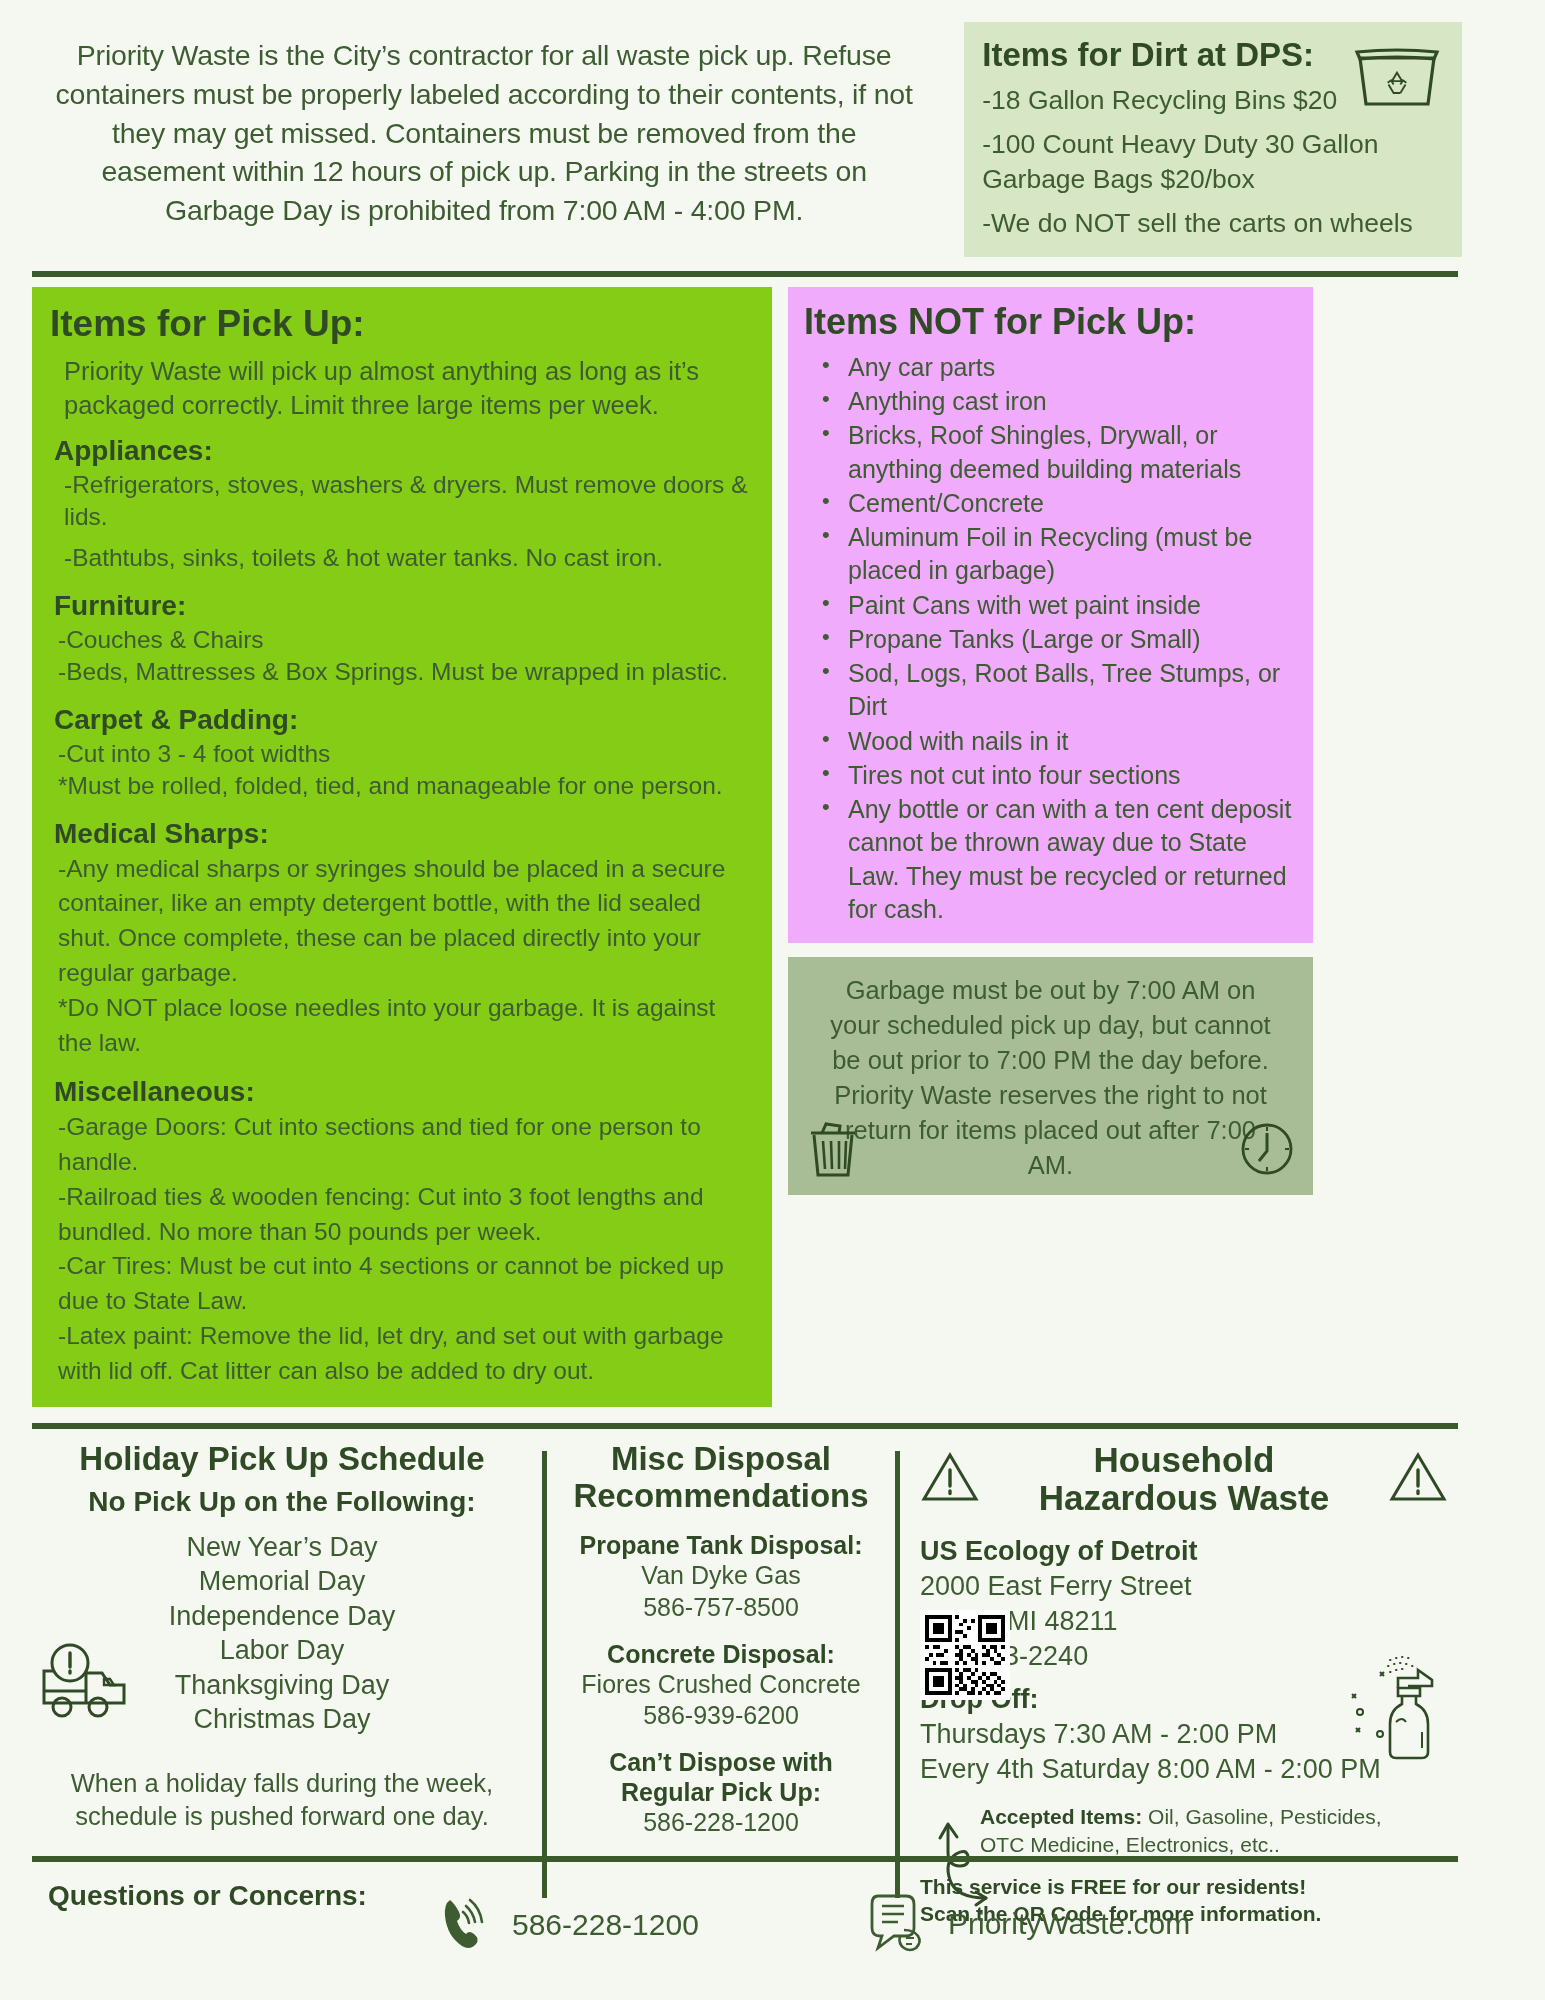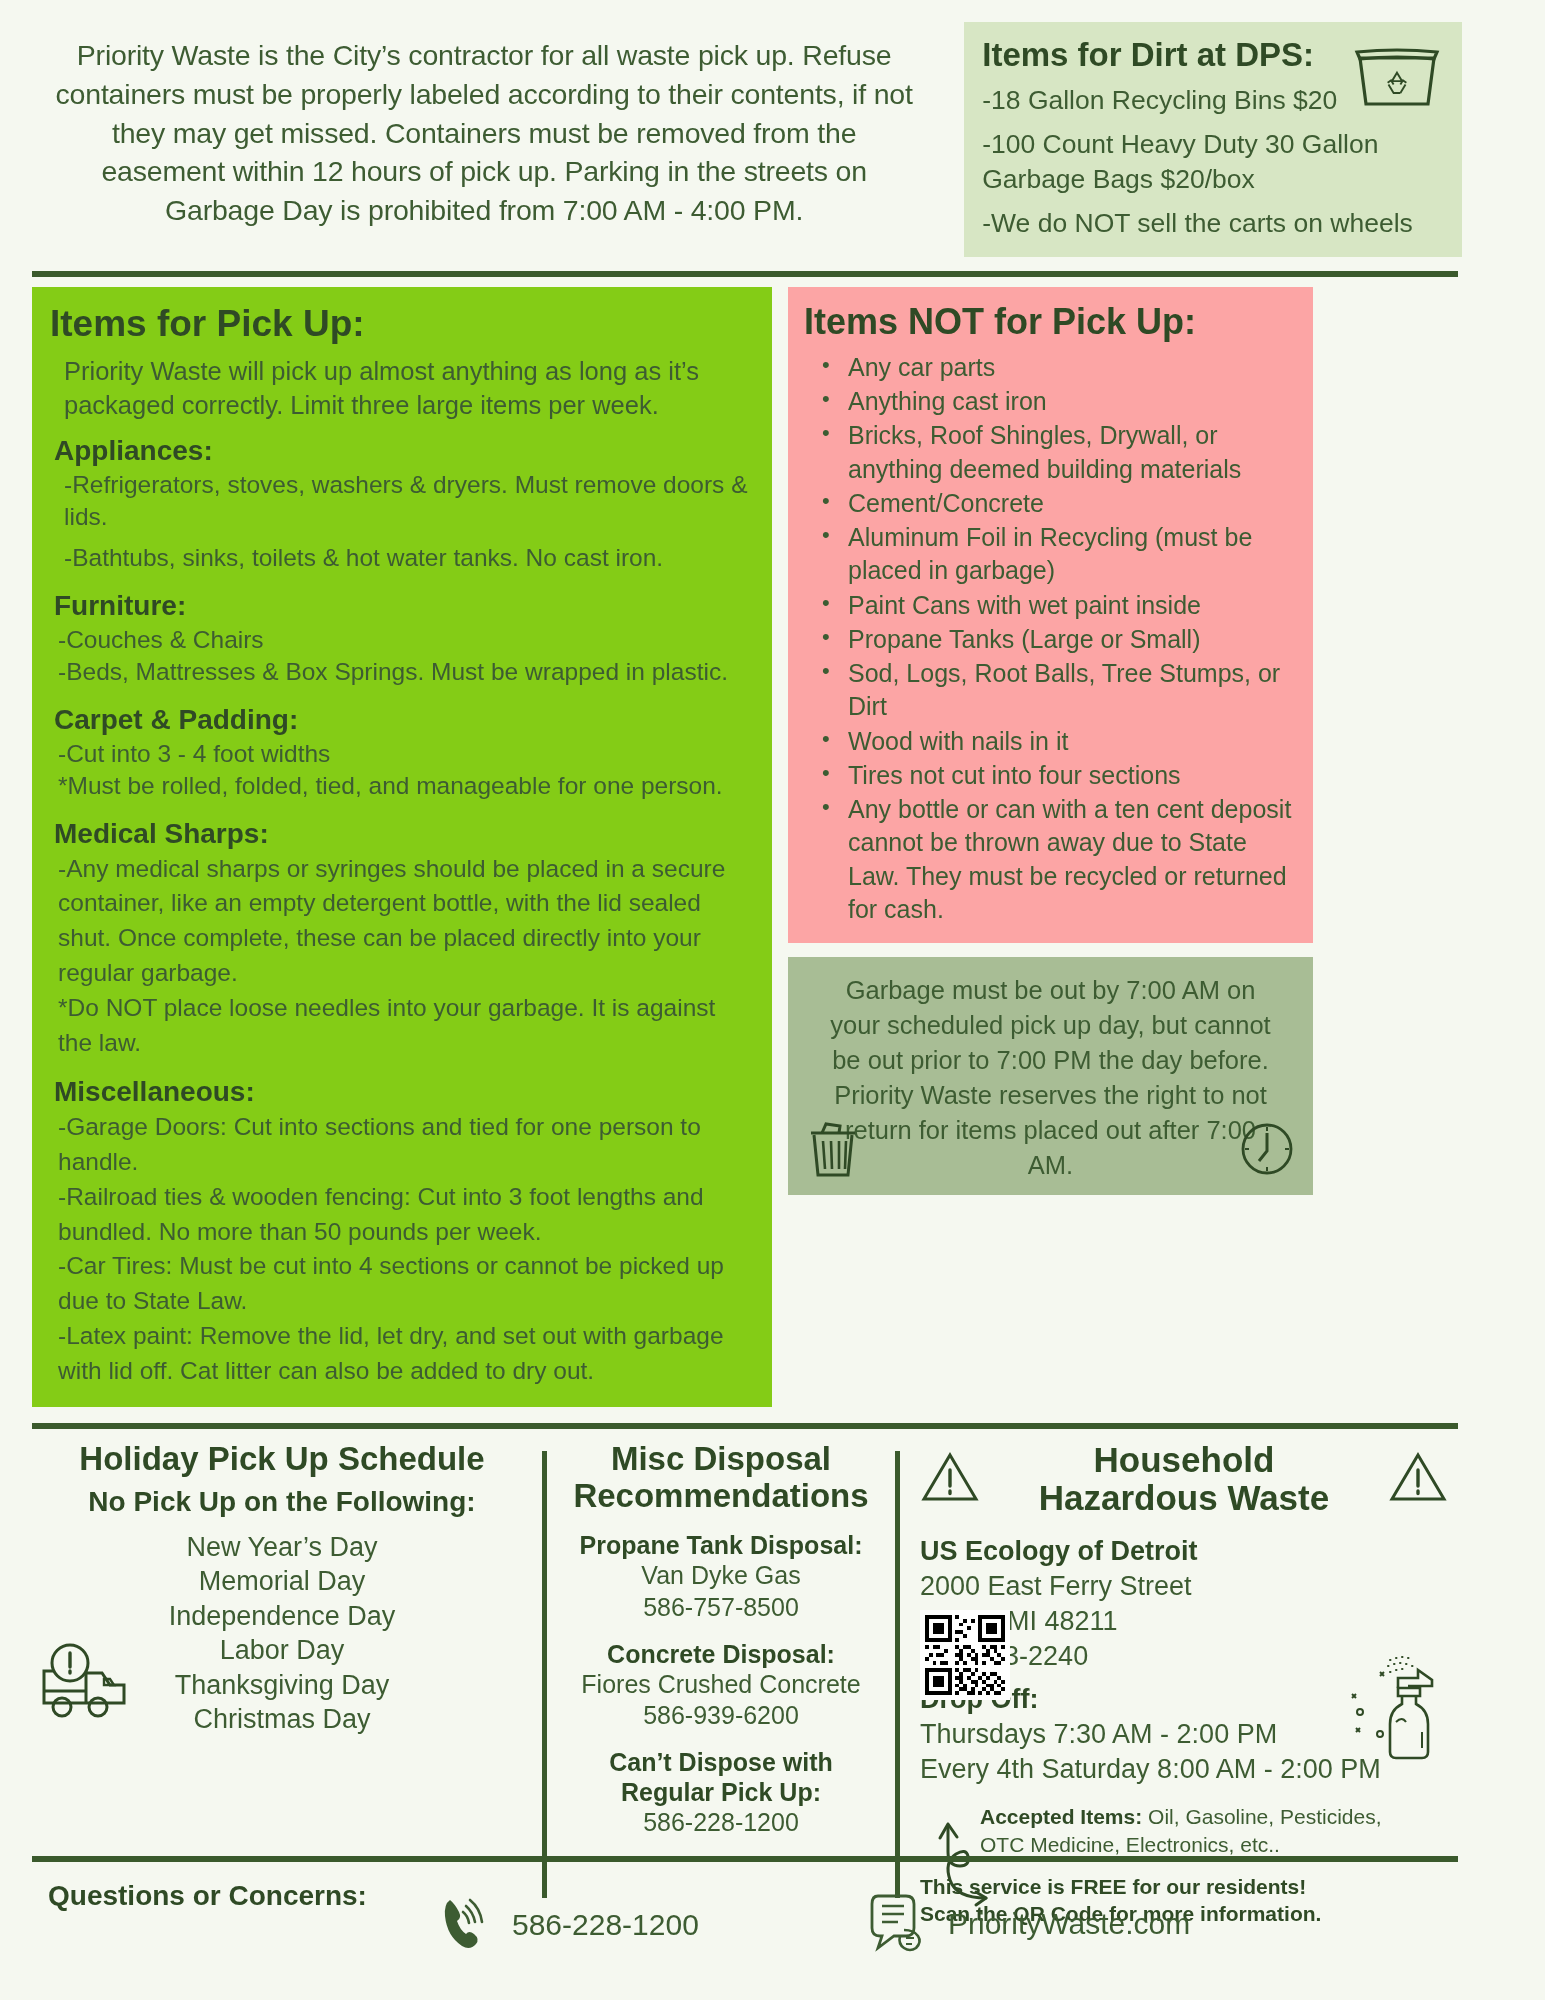--- a/index.html
+++ b/index.html
@@ -45,21 +45,21 @@
   .pickup-title { font-size: 37px; font-weight: bold; color: #2f4a25; margin-bottom: 9px; }
   .pickup-lead { font-size: 25.5px; line-height: 1.35; color: #3d5c32; padding-left: 14px; margin-bottom: 12px; }
   .sec-head { font-size: 28px; font-weight: bold; color: #2f4a25; margin: 10px 0 2px 4px; }
   .sec-head.tight { margin-top: 16px; }
   .sec-line { font-size: 24.5px; line-height: 1.30; color: #3d5c32; padding-left: 8px; }
   .sec-line.indent { padding-left: 14px; }
   .sec-block { font-size: 24.5px; line-height: 1.42; color: #3d5c32; padding-left: 8px; }
   .gap-sm { height: 10px; }
 
   .right-col { width: 525px; display: flex; flex-direction: column; gap: 14px; }
-  .notpickup-box { background: #fca5a5; padding: 14px 16px 16px 16px; }
+  .notpickup-box { background: #f0abfc; padding: 14px 16px 16px 16px; }
   .notpickup-title { font-size: 36px; font-weight: bold; color: #2f4a25; margin-bottom: 8px; }
   .np-list { list-style: none; }
   .np-list li {
     font-size: 25px; line-height: 1.33; color: #3d5c32;
     padding-left: 44px; position: relative; margin-bottom: 1px;
   }
   .np-list li::before {
     content: "\2022"; position: absolute; left: 18px; top: -1px;
     font-size: 22px; color: #3d5c32;
   }
@@ -222,20 +222,21 @@
       <div class="col-title">Holiday Pick Up Schedule</div>
       <div class="col-sub">No Pick Up on the Following:</div>
       <div class="holiday-list">
         <div>New Year’s Day</div>
         <div>Memorial Day</div>
         <div>Independence Day</div>
         <div>Labor Day</div>
         <div>Thanksgiving Day</div>
         <div>Christmas Day</div>
       </div>
+      <div class="holiday-note">When a holiday falls during the week, schedule is pushed forward one day.</div>
       <span class="truck-icon">
         <svg width="88" height="80" viewBox="0 0 88 80" fill="none" stroke="#2f4a25" stroke-width="3">
           <path d="M4 30 L4 62 L84 62 L84 44 L70 44 L62 32 L46 32 L46 30 Z"></path>
           <path d="M4 50 L46 50"></path>
           <path d="M46 32 L46 62"></path>
           <circle cx="22" cy="66" r="9"></circle>
           <circle cx="58" cy="66" r="9"></circle>
           <path d="M64 38 L70 38 L74 44 L64 44 Z" stroke-width="2.4"></path>
           <circle cx="30" cy="22" r="18" fill="#f5f8f0"></circle>
           <path d="M30 12 L30 26 M30 30 L30 32" stroke-width="3.4" stroke-linecap="round"></path>

